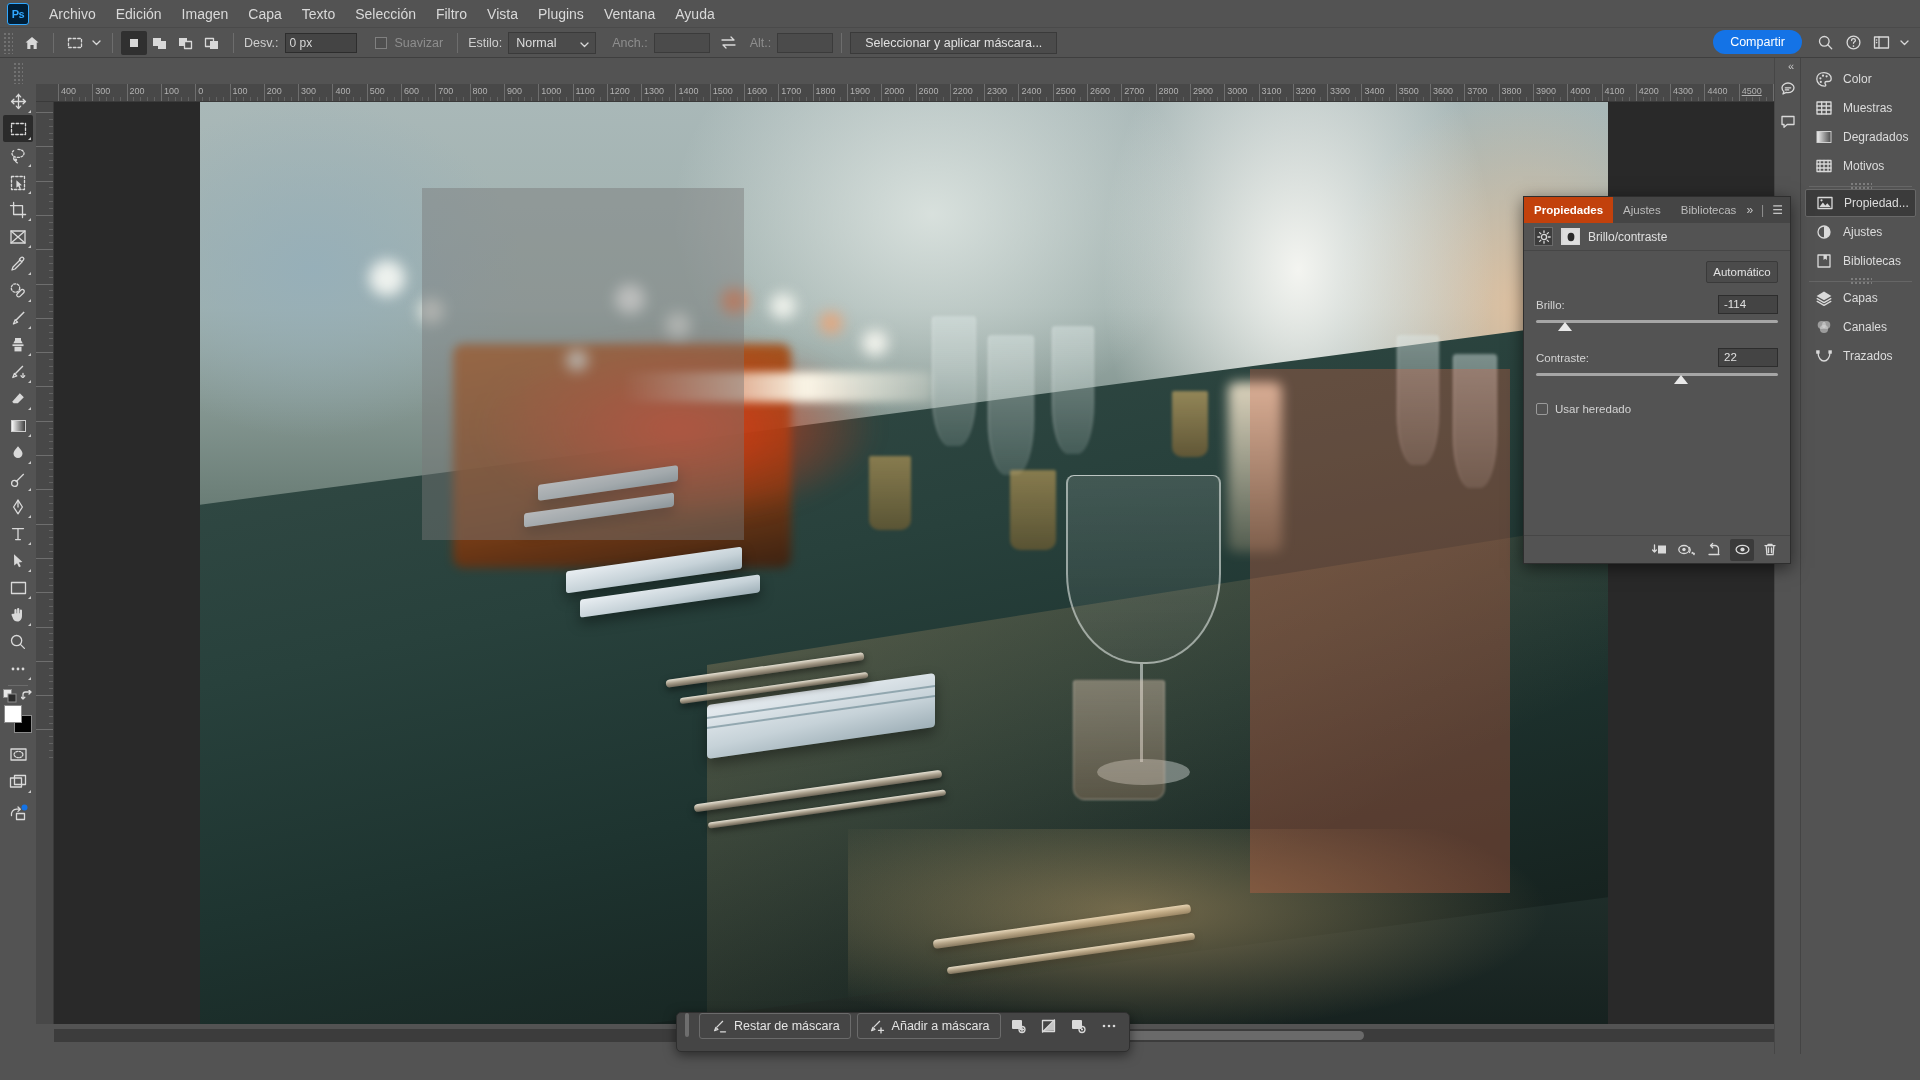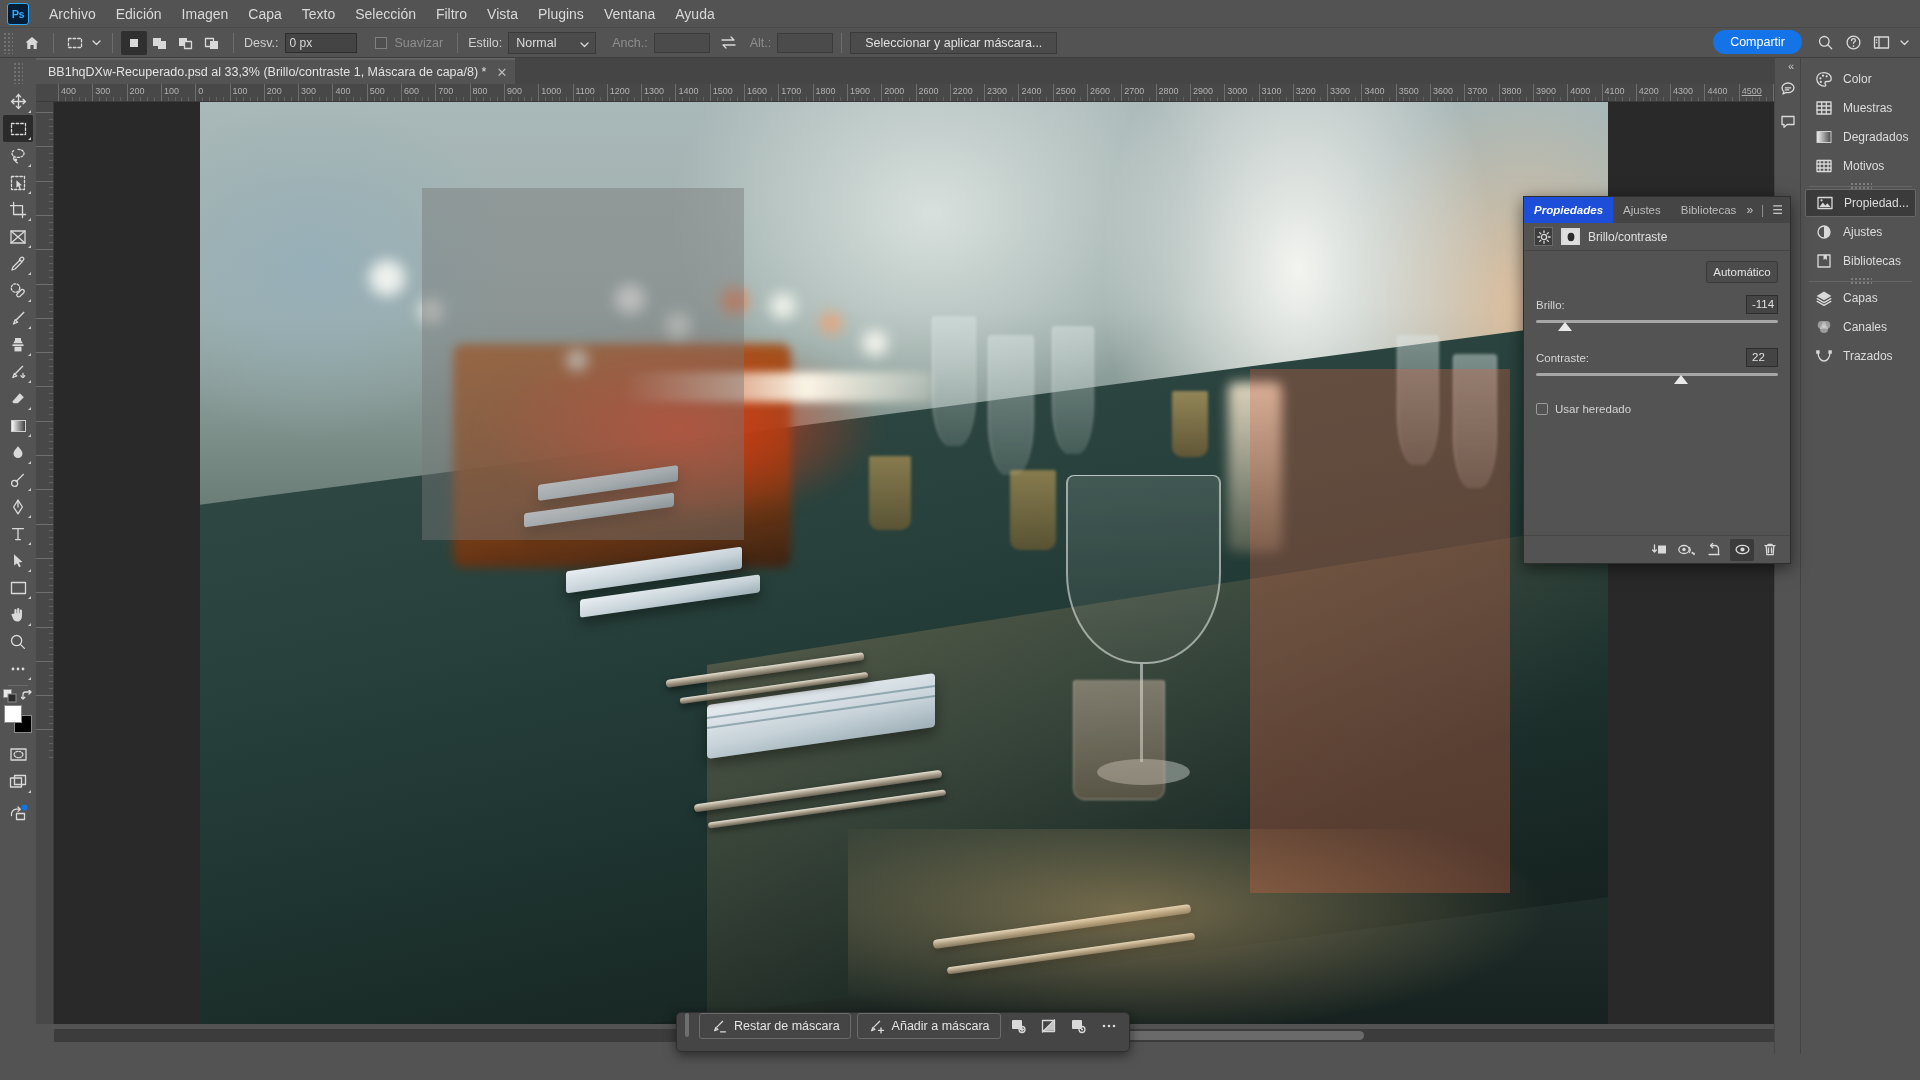--- a/index.html
+++ b/index.html
@@ -258,40 +258,40 @@
 
   
   .prop-panel {
     position: absolute; left: 1523px; top: 196px; width: 268px; height: 368px;
     background: #535353; border: 1px solid #2e2e2e;
     box-shadow: 0 4px 16px rgba(0,0,0,.55); z-index: 50;
   }
   .pp-tabs { display: flex; height: 26px; background: #454545; align-items: stretch; }
   .pp-tab { padding: 0 10px; display: flex; align-items: center; font-size: 11.5px;
     color: #bcbcbc; }
-  .pp-tab.active { background: #1d4ed8; color: #ffffff; font-weight: bold; font-style: italic; }
+  .pp-tab.active { background: #c2410c; color: #ffffff; font-weight: bold; }
   .pp-tabs-right { margin-left: auto; display: flex; align-items: center; gap: 8px;
     padding-right: 8px; color: #c4c4c4; font-size: 12px; }
   .pp-head { height: 28px; display: flex; align-items: center; gap: 8px;
     padding: 0 10px; border-bottom: 1px solid #464646; }
   .pp-adjicon { width: 19px; height: 19px; background: #3d3d3d; border: 1px solid #6b6b6b;
     display: flex; align-items: center; justify-content: center; }
   .pp-maskicon { width: 19px; height: 17px; background: #d8d8d8;
     display: flex; align-items: center; justify-content: center; }
   .pp-title { font-size: 12px; color: #e0e0e0; }
   .pp-body { padding: 10px 12px 0 12px; position: relative; height: 268px; }
   .pp-auto {
     position: absolute; right: 12px; top: 10px; width: 72px; height: 22px;
     background: #4b4b4b; border: 1px solid #3a3a3a; border-radius: 2px;
     font-size: 11.5px; color: #e2e2e2; display:flex; align-items:center; justify-content:center;
   }
   .pp-row { display: flex; align-items: center; justify-content: space-between; margin-top: 8px; }
   .pp-row-label { font-size: 11.5px; color: #d3d3d3; }
   .pp-num {
-    width: 32px; height: 19px; background: #444; border: 1px solid #2d2d2d;
+    width: 60px; height: 19px; background: #444; border: 1px solid #2d2d2d;
     color: #e0e0e0; font-size: 11.5px; text-align: left; padding-left: 5px;
     line-height: 17px;
   }
   .pp-slider { position: relative; height: 16px; margin-top: 4px; }
   .pp-track { position: absolute; left: 0; right: 0; top: 2px; height: 3px;
     background: #a6a6a6; border-radius: 2px; }
   .pp-knob { position: absolute; top: 4px; width: 0; height: 0;
     border-left: 7px solid transparent; border-right: 7px solid transparent;
     border-bottom: 9px solid #e9e9e9; }
   .pp-checkrow { display: flex; align-items: center; gap: 7px; margin-top: 16px; }
@@ -467,27 +467,20 @@
           </svg>
       </div>
       <div class="ob-btn" style="width:16px;">
         <svg width="9" height="9" viewBox="0 0 9 9">
             <path class="ico" d="M1 3 4.5 6.5 8 3"></path>
           </svg>
       </div>
     </div>
   </div>
 
-  <div class="tabbar">
-    <div class="doc-tab">
-      <span>BB1hqDXw-Recuperado.psd al 33,3% (Brillo/contraste 1, Máscara de capa/8) *</span>
-      <span class="tab-close">✕</span>
-    </div>
-    <div class="chev-right">«</div>
-  </div>
 
   <div class="toolbar">
     <div class="grip" style="margin:0 0 4px 0;"></div>
 
     <div class="tool">
       <svg width="17" height="17" viewBox="0 0 17 17">
           <path class="ico" d="M8.5 1.5v14M1.5 8.5h14M8.5 1.5 6.3 3.9M8.5 1.5l2.2 2.4M8.5 15.5l-2.2-2.4M8.5 15.5l2.2-2.4M1.5 8.5l2.4-2.2M1.5 8.5l2.4 2.2M15.5 8.5l-2.4-2.2M15.5 8.5l-2.4 2.2"></path>
         </svg>
       <i class="corner"></i>
     </div>

